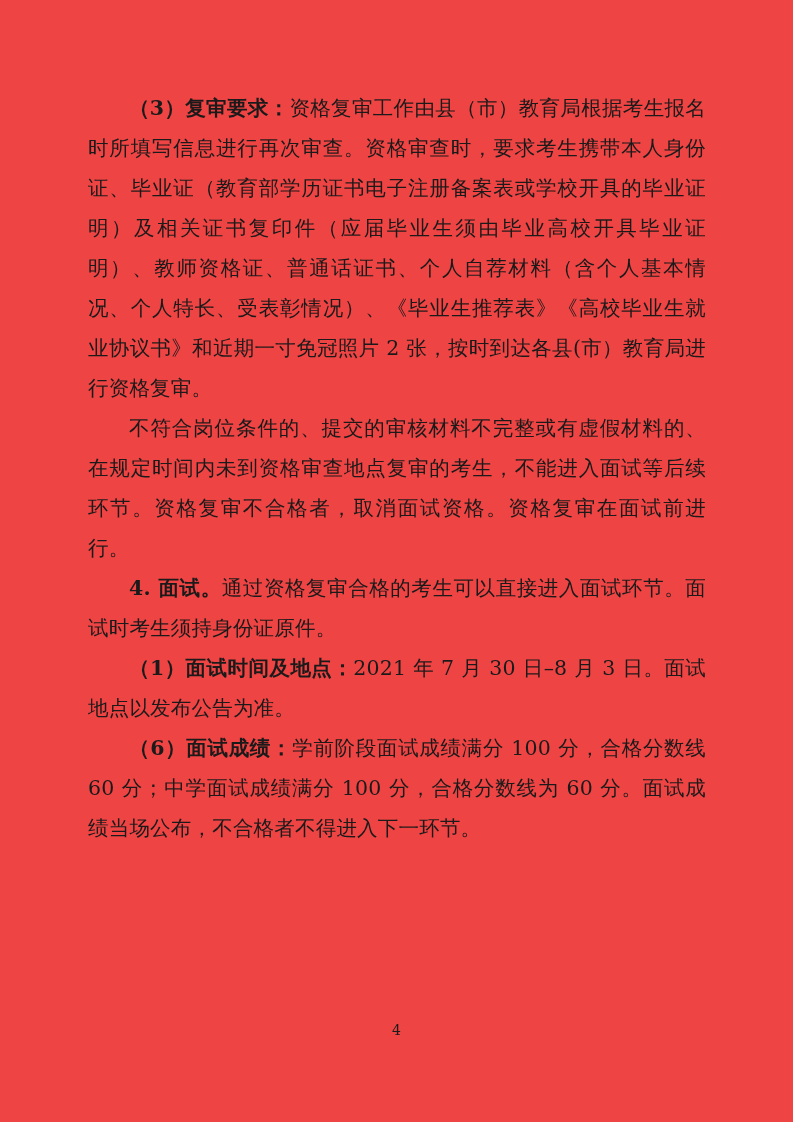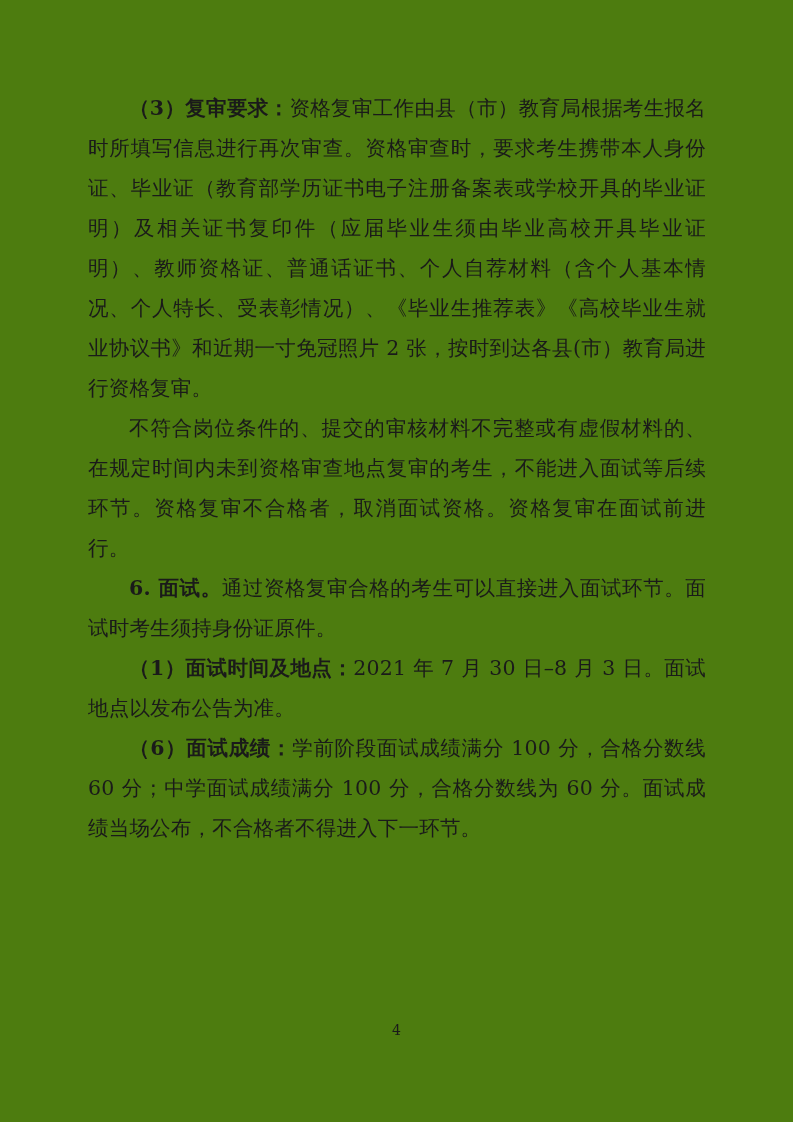--- a/index.html
+++ b/index.html
@@ -14,21 +14,21 @@
     color: #1a1a1a;
     position: relative;
     overflow: hidden;
   }
   .page {
     position: absolute;
     left: 0;
     top: 0;
     width: 793px;
     height: 1122px;
-    background: #4d7c0f;
+    background: #ef4444;
   }
   .content {
     position: absolute;
     left: 88px;
     top: 88px;
     width: 618px;
   }
   p.para {
     margin: 0 0 0 0;
     font-size: 20.5px;
@@ -64,21 +64,21 @@
 
     <p class="para indent">
       <span class="seg bold">（3）复审要求：</span><span class="seg">资格复审工作由县（市）教育局根据考生报名时所填写信息进行再次审查。资格审查时，要求考生携带本人身份证、毕业证（教育部学历证书电子注册备案表或学校开具的毕业证明）及相关证书复印件（应届毕业生须由毕业高校开具毕业证明）、教师资格证、普通话证书、个人自荐材料（含个人基本情况、个人特长、受表彰情况）、《毕业生推荐表》《高校毕业生就业协议书》和近期一寸免冠照片 2 张，按时到达各县(市）教育局进行资格复审。</span>
     </p>
 
     <p class="para indent">
       <span class="seg">不符合岗位条件的、提交的审核材料不完整或有虚假材料的、在规定时间内未到资格审查地点复审的考生，不能进入面试等后续环节。资格复审不合格者，取消面试资格。资格复审在面试前进行。</span>
     </p>
 
     <p class="para indent">
-      <span class="seg bold">6. 面试。</span><span class="seg">通过资格复审合格的考生可以直接进入面试环节。面试时考生须持身份证原件。</span>
+      <span class="seg bold">4. 面试。</span><span class="seg">通过资格复审合格的考生可以直接进入面试环节。面试时考生须持身份证原件。</span>
     </p>
 
     <p class="para indent">
       <span class="seg bold">（1）面试时间及地点：</span><span class="seg">2021 年 7 月 30 日–8 月 3 日。面试地点以发布公告为准。</span>
     </p>
 
     <p class="para indent">
       <span class="seg bold">（6）面试成绩：</span><span class="seg">学前阶段面试成绩满分 100 分，合格分数线 60 分；中学面试成绩满分 100 分，合格分数线为 60 分。面试成绩当场公布，不合格者不得进入下一环节。</span>
     </p>
 

